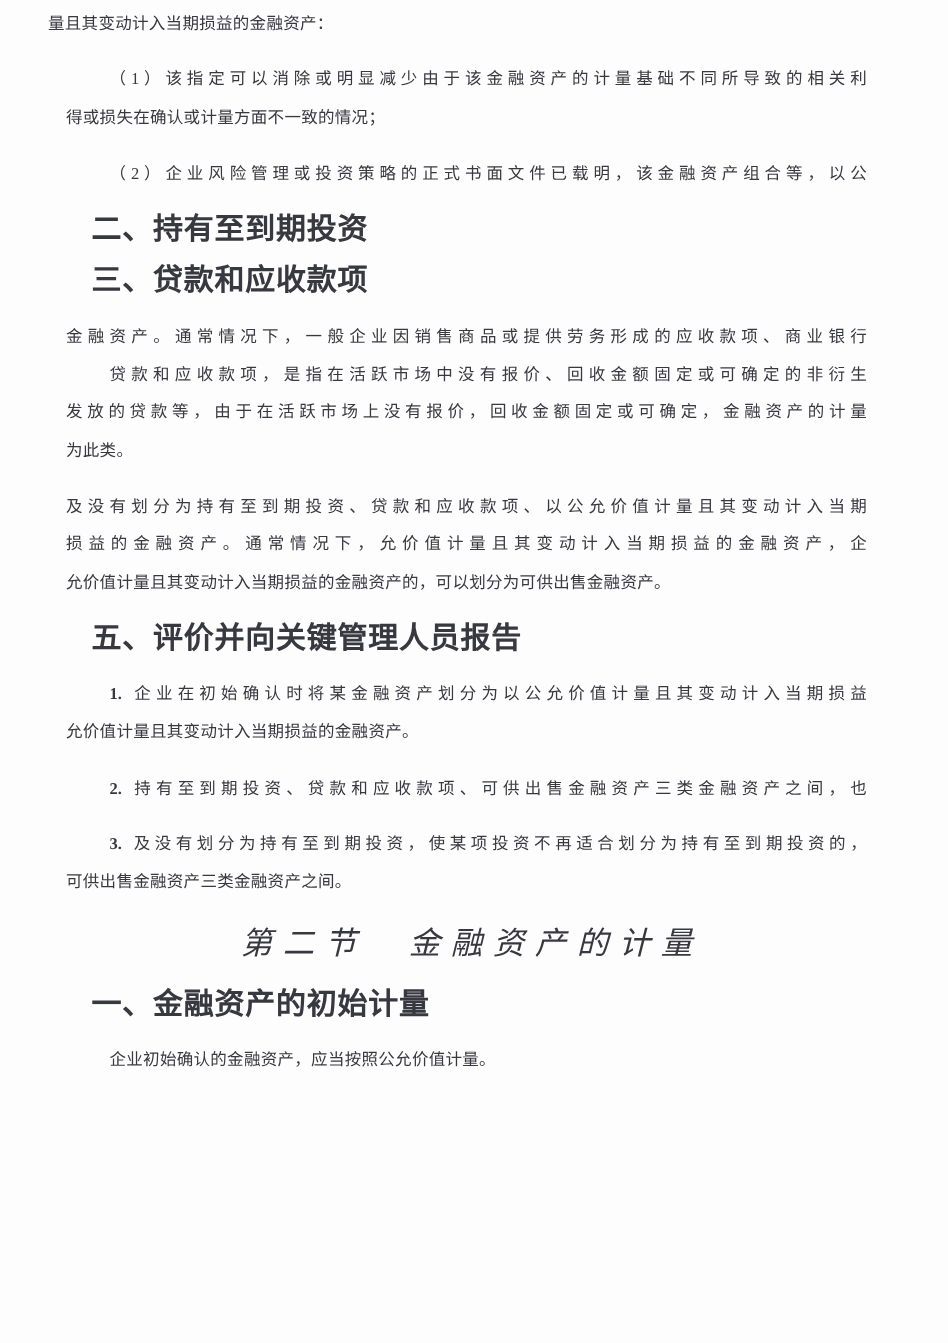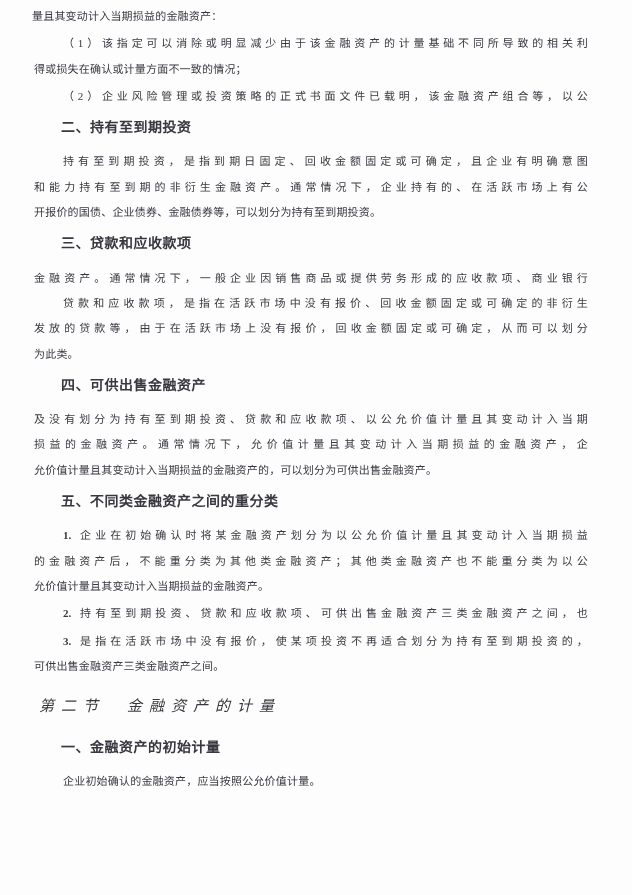--- a/index.html
+++ b/index.html
@@ -34,36 +34,37 @@
   }
   .line.last {
     text-align-last: left;
   }
   .line.indent {
     padding-left: 29px;
   }
   .heading {
     font-family: "Liberation Sans", "DejaVu Sans", sans-serif;
     font-weight: bold;
-    font-size: 14px;
+    font-size: 20px;
     line-height: 25.3px;
     margin: 6px 0 9px 29px;
     letter-spacing: 0.5px;
   }
   .section-title {
-    font-size: 15px;
+    font-size: 21px;
     line-height: 30px;
     margin: 12px 0 14px 0;
+    text-align: center;
     letter-spacing: 7px;
     text-indent: 7px;
     font-style: italic;
     font-weight: 500;
   }
   .para {
-    margin: 2px;
+    margin: 12px;
   }
   .prefix {
     font-weight: bold;
     margin-right: 5px;
     letter-spacing: 0;
   }
 </style>
 </head>
 <body>
 
@@ -71,49 +72,42 @@
   <div class="content">
       <div class="line last">量且其变动计入当期损益的金融资产：</div>
       <div class="para">
         <div class="line indent">（1）该指定可以消除或明显减少由于该金融资产的计量基础不同所导致的相关利</div>
         <div class="line last">得或损失在确认或计量方面不一致的情况；</div>
       </div>
       <div class="para">
         <div class="line indent">（2）企业风险管理或投资策略的正式书面文件已载明，该金融资产组合等，以公</div>
       </div>
       <div class="heading">二、持有至到期投资</div>
-      <div class="para">
-        <div class="line indent">持有至到期投资，是指到期日固定、回收金额固定或可确定，且企业有明确意图</div>
-        <div class="line">和能力持有至到期的非衍生金融资产。通常情况下，企业持有的、在活跃市场上有公</div>
-        <div class="line last">开报价的国债、企业债券、金融债券等，可以划分为持有至到期投资。</div>
-      </div>
       <div class="heading">三、贷款和应收款项</div>
       <div class="para">
         <div class="line">金融资产。通常情况下，一般企业因销售商品或提供劳务形成的应收款项、商业银行</div>
         <div class="line indent">贷款和应收款项，是指在活跃市场中没有报价、回收金额固定或可确定的非衍生</div>
-        <div class="line">发放的贷款等，由于在活跃市场上没有报价，回收金额固定或可确定，从而可以划分</div>
+        <div class="line">发放的贷款等，由于在活跃市场上没有报价，回收金额固定或可确定，金融资产的计量</div>
         <div class="line last">为此类。</div>
       </div>
-      <div class="heading">四、可供出售金融资产</div>
       <div class="para">
         <div class="line">及没有划分为持有至到期投资、贷款和应收款项、以公允价值计量且其变动计入当期</div>
         <div class="line">损益的金融资产。通常情况下，允价值计量且其变动计入当期损益的金融资产，企</div>
         <div class="line last">允价值计量且其变动计入当期损益的金融资产的，可以划分为可供出售金融资产。</div>
       </div>
-      <div class="heading">五、不同类金融资产之间的重分类</div>
+      <div class="heading">五、评价并向关键管理人员报告</div>
       <div class="para">
         <div class="line indent"><span class="prefix">1.</span><span>企业在初始确认时将某金融资产划分为以公允价值计量且其变动计入当期损益</span></div>
-        <div class="line">的金融资产后，不能重分类为其他类金融资产；其他类金融资产也不能重分类为以公</div>
         <div class="line last">允价值计量且其变动计入当期损益的金融资产。</div>
       </div>
       <div class="para">
         <div class="line indent"><span class="prefix">2.</span><span>持有至到期投资、贷款和应收款项、可供出售金融资产三类金融资产之间，也</span></div>
       </div>
       <div class="para">
-        <div class="line indent"><span class="prefix">3.</span><span>是指在活跃市场中没有报价，使某项投资不再适合划分为持有至到期投资的，</span></div>
+        <div class="line indent"><span class="prefix">3.</span><span>及没有划分为持有至到期投资，使某项投资不再适合划分为持有至到期投资的，</span></div>
         <div class="line last">可供出售金融资产三类金融资产之间。</div>
       </div>
       <div class="section-title">第二节　金融资产的计量</div>
       <div class="heading">一、金融资产的初始计量</div>
       <div class="para">
         <div class="line indent last">企业初始确认的金融资产，应当按照公允价值计量。</div>
       </div>
     </div>
 </div>
 

